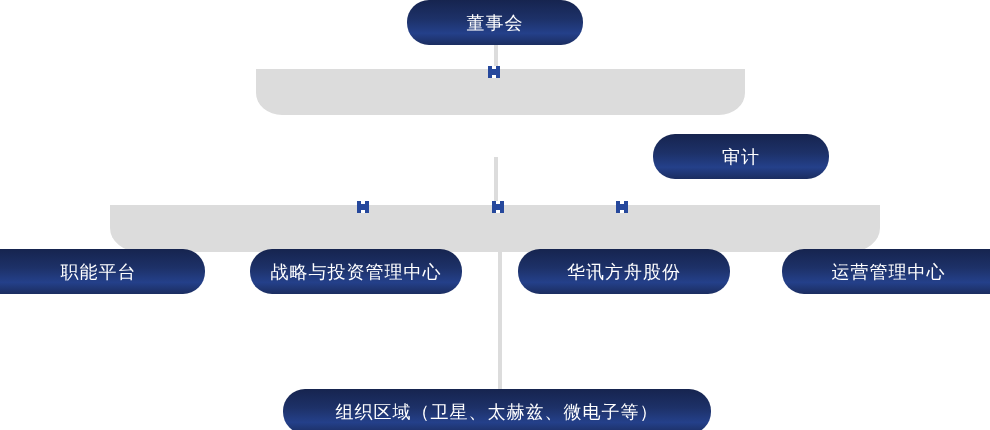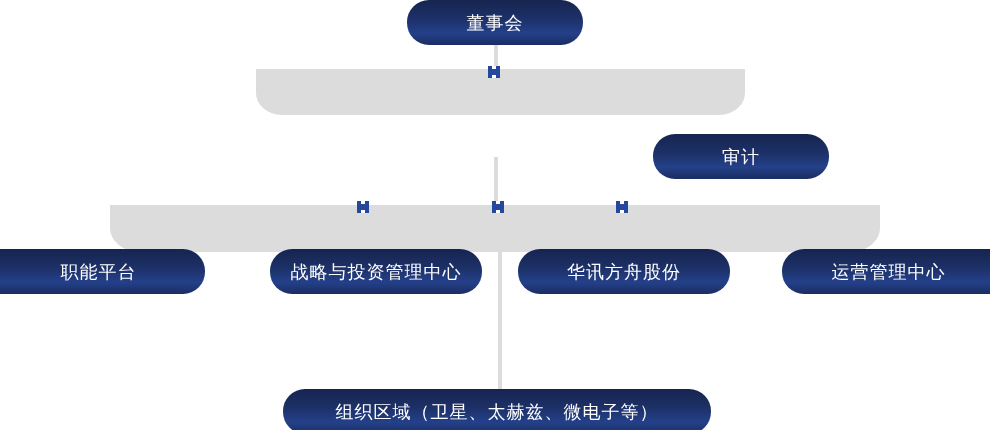--- a/index.html
+++ b/index.html
@@ -101,21 +101,21 @@
   }
 
   
   .n-board  { left: 407px; top: 0px;   width: 176px; }
   
   .n-strat  { left: 163px; top: 114px; width: 180px; }
   .n-mgmt   { left: 407px; top: 114px; width: 176px; }
   .n-audit  { left: 653px; top: 114px; width: 176px; margin-top: 20px; }
   
   .n-func   { left: -8px;  top: 249px; width: 213px; }
-  .n-sim    { left: 270px; top: 249px; width: 212px; }
+  .n-sim    { left: 250px; top: 249px; width: 212px; }
   .n-hx     { left: 518px; top: 249px; width: 212px; text-align: right; }
   .n-ops    { left: 782px; top: 249px; width: 213px; }
   
   .n-region { left: 283px; top: 389px; width: 428px; }
 </style>
 </head>
 <body>
 
 <div id="org-chart">
 

